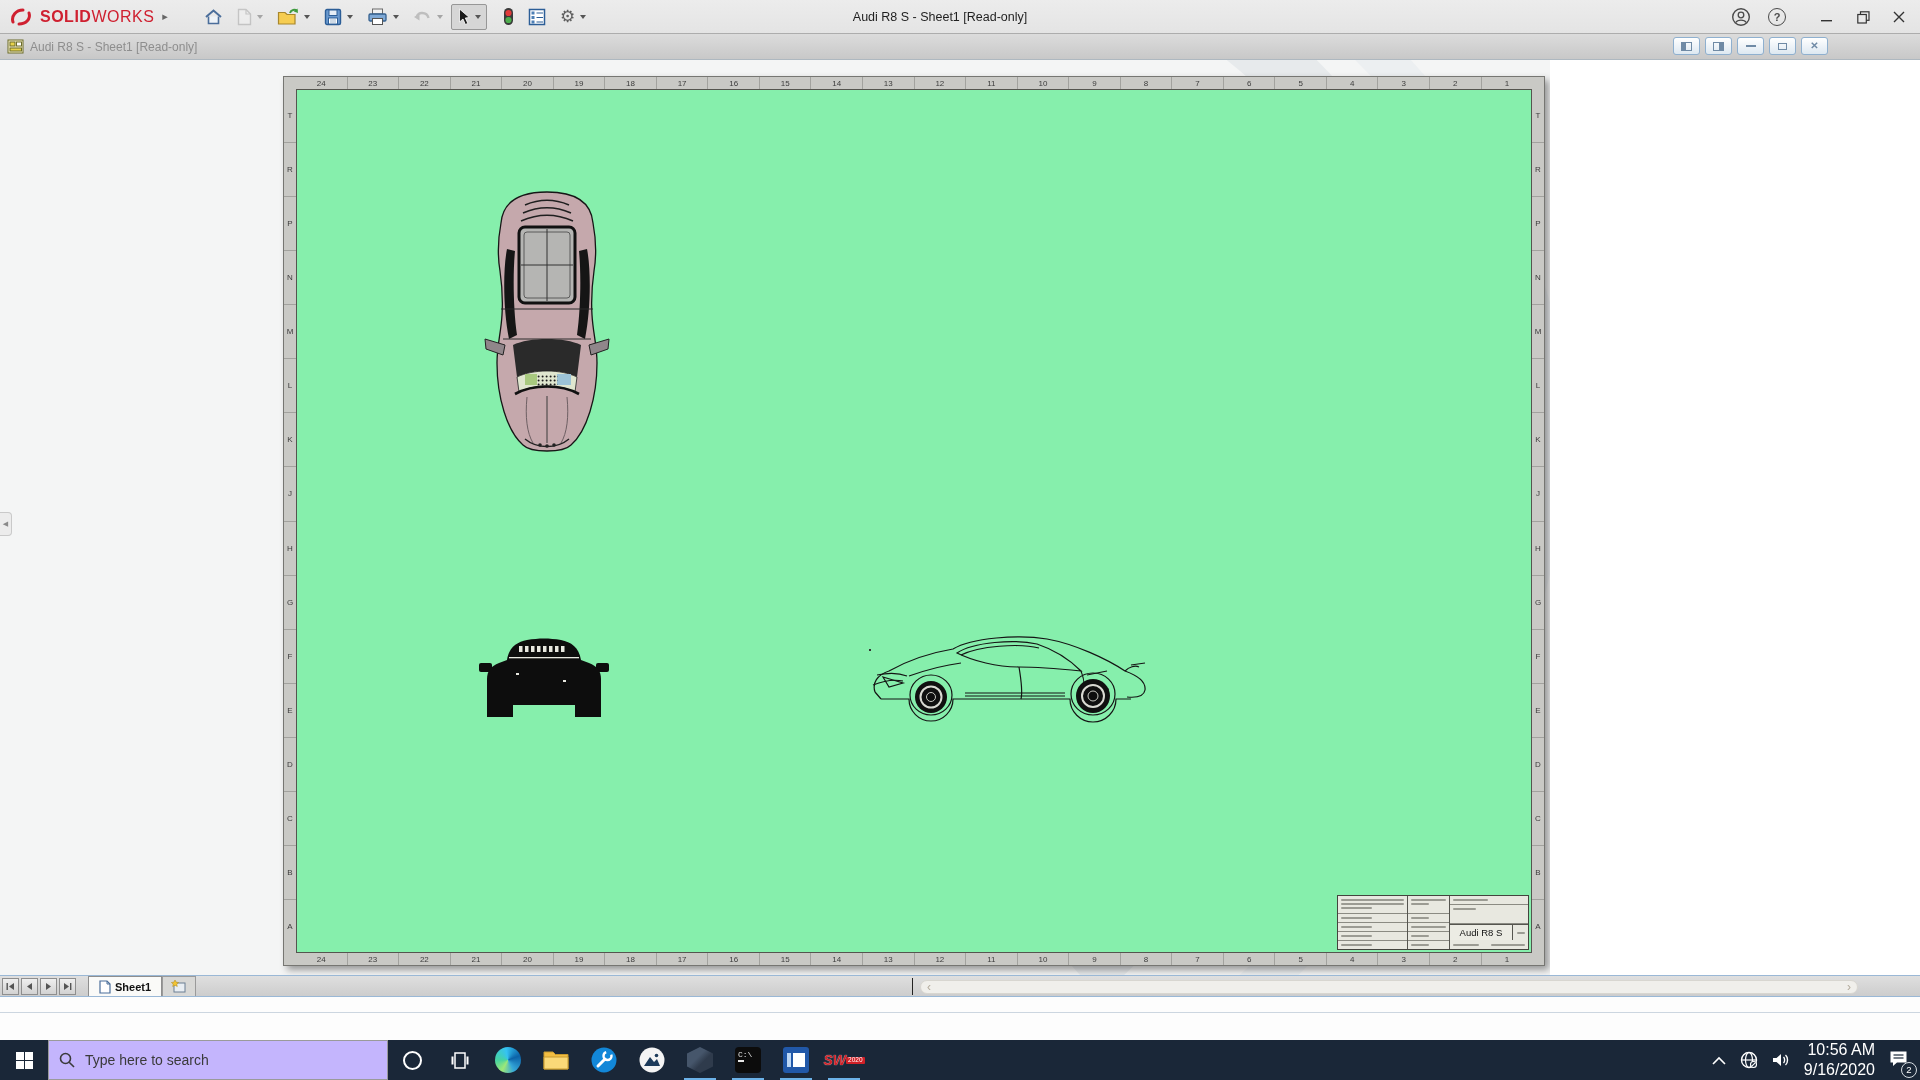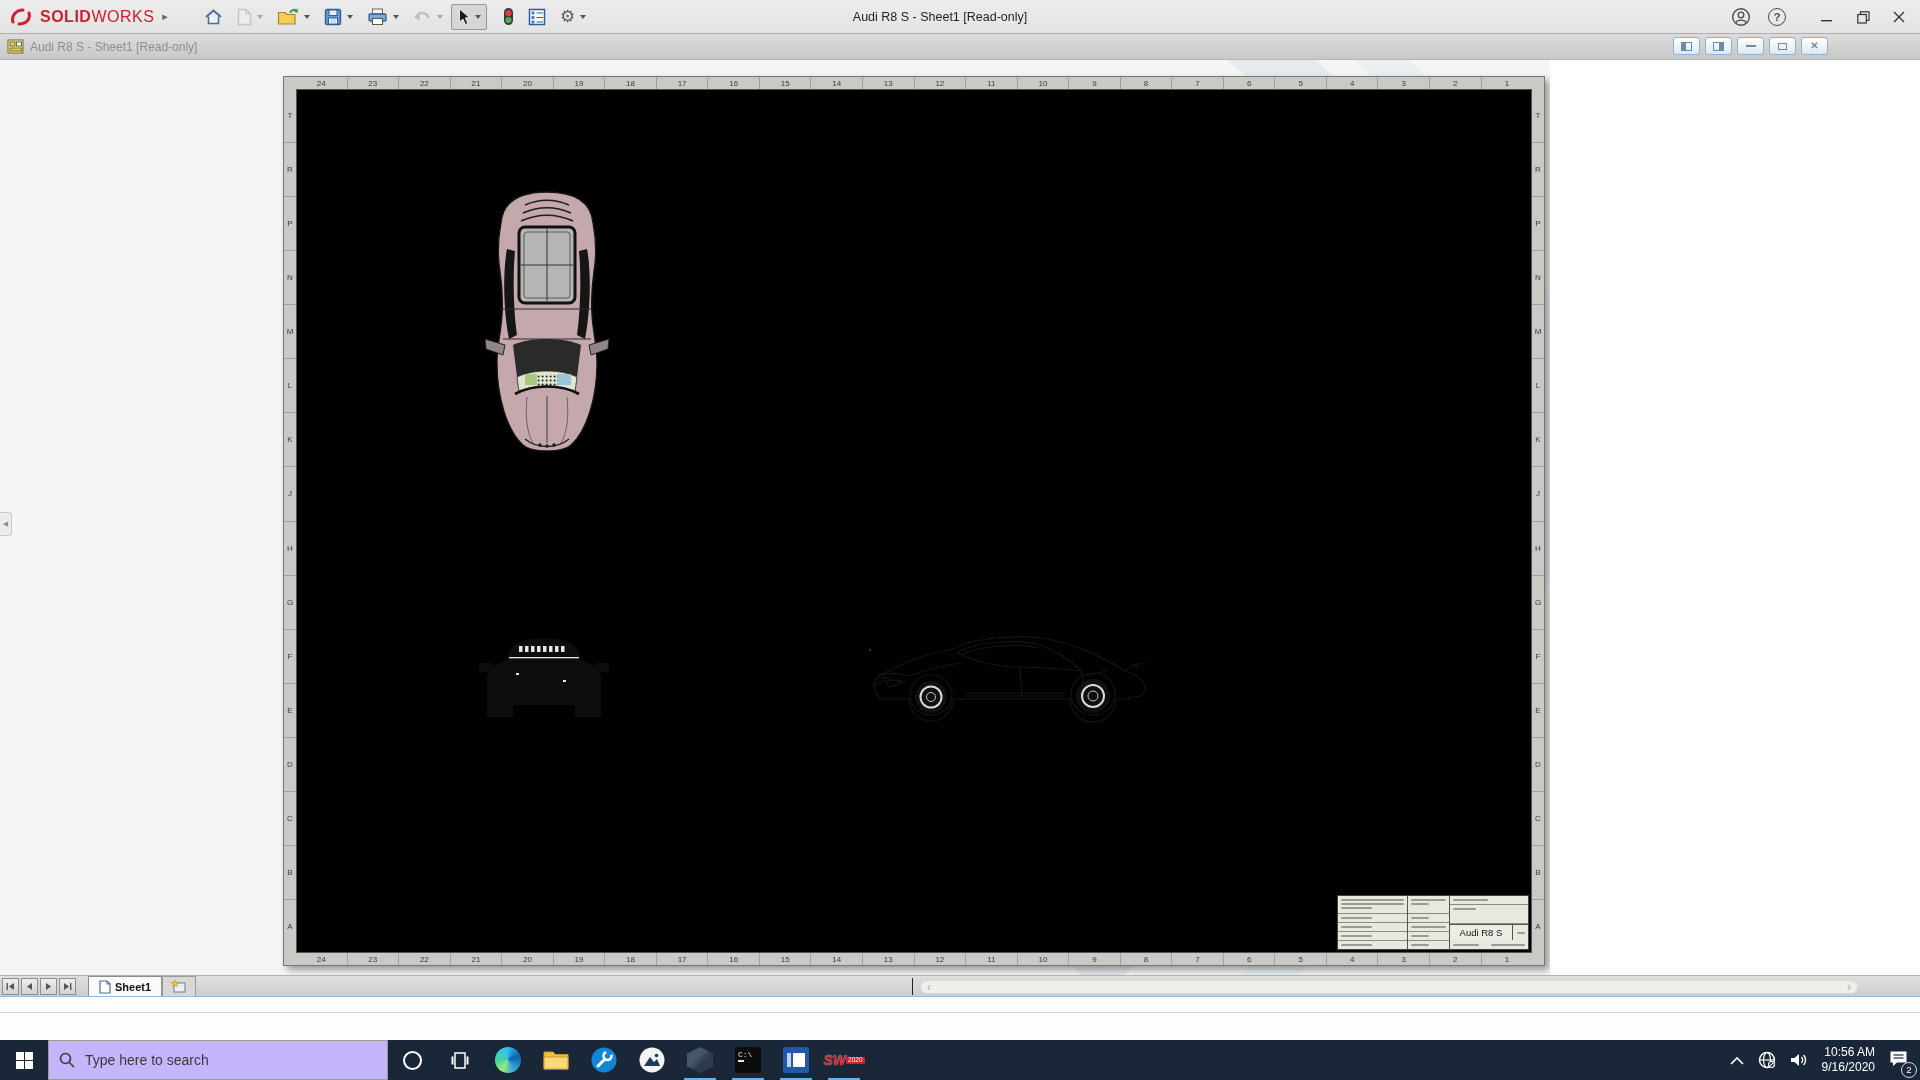--- a/index.html
+++ b/index.html
@@ -47,21 +47,21 @@
   .ruler span{flex:1;display:flex;align-items:center;justify-content:center;}
   .ruler-top{top:0;left:12px;right:12px;height:12px;}
   .ruler-bottom{bottom:0;left:12px;right:12px;height:12px;}
   .ruler-top span{border-right:1px solid #a2a29e;}
   .ruler-bottom span{border-right:1px solid #a2a29e;}
   .ruler-top span:last-child,.ruler-bottom span:last-child{border-right:none;}
   .ruler-left{left:0;top:12px;bottom:12px;width:12px;flex-direction:column;}
   .ruler-right{right:0;top:12px;bottom:12px;width:12px;flex-direction:column;}
   .ruler-left span,.ruler-right span{border-bottom:1px solid #a2a29e;}
   .ruler-left span:last-child,.ruler-right span:last-child{border-bottom:none;}
-  .paper{position:absolute;left:12px;top:12px;right:12px;bottom:12px;background:#000000;border:1px solid #55554f;}
+  .paper{position:absolute;left:12px;top:12px;right:12px;bottom:12px;background:#86efac;border:1px solid #55554f;}
   .view{position:absolute;}
 
   
   .titleblock{position:absolute;right:2px;bottom:2px;width:192px;height:55px;border:1px solid #44443e;background:#e8e8e0;display:flex;font-size:8px;color:#2a2a2a;}
   .tb-bar{height:2px;background:#9b9b93;margin:2px 3px;border-radius:1px;}
   .tb-bar.short{width:45%;}
   .tb-col-l{width:72px;border-right:1px solid #55554f;display:flex;flex-direction:column;}
   .tb-col-m{width:44px;border-right:1px solid #55554f;display:flex;flex-direction:column;}
   .tb-col-r{flex:1;display:flex;flex-direction:column;}
   .tb-row{border-bottom:1px solid #8b8b83;flex:1;min-height:0;padding-top:1px;}
@@ -94,21 +94,21 @@
   .run::after{content:"";position:absolute;bottom:0;left:8px;right:8px;height:2.5px;background:#6cb2e8;}
   .ic-edge{width:26px;height:26px;border-radius:50%;background:conic-gradient(from 210deg,#9ee878,#46d3a0 60deg,#35c3f3 140deg,#0b62a8 220deg,#35a7d9 300deg,#9ee878);}
   .ic-hex{width:26px;height:26px;background:linear-gradient(135deg,#46566b 40%,#2f3b4c 60%);clip-path:polygon(50% 0,100% 25%,100% 75%,50% 100%,0 75%,0 25%);}
   .ic-cmd{width:26px;height:26px;background:#0c0c0c;border-radius:4px;color:#e8e8e8;font-family:"Liberation Mono",monospace;font-size:8px;padding:3px 0 0 3px;}
   .ic-media{width:26px;height:26px;background:#2158a8;border-radius:3px;display:flex;align-items:center;justify-content:center;gap:2px;}
   .ic-media i{display:block;background:#bcd7f5;}
   .ic-sw{display:flex;align-items:center;line-height:1;}
   .ic-sw .sw-letters{color:#d02027;font-weight:bold;font-style:italic;font-size:14px;text-shadow:0 0 1px #fff;}
   .ic-sw .sw-year{background:#d02027;color:#fff;font-size:6.5px;padding:0 2px;border-radius:1px;margin-top:1px;}
   .tray{margin-left:auto;display:flex;align-items:center;gap:14px;padding-right:12px;color:#fff;}
-  .tray .clock{text-align:right;font-size:12px;line-height:1.25;}
+  .tray .clock{text-align:right;font-size:16px;line-height:1.25;}
   .tk-note{position:relative;}
   .badge{position:absolute;right:-9px;bottom:-7px;width:16px;height:16px;border-radius:50%;background:#1a2738;border:1px solid #d7dde3;color:#fff;font-size:9.5px;display:flex;align-items:center;justify-content:center;}
 </style>
 </head>
 <body>
 
 <div id="screen">
 
   <div class="titlebar">
     <div class="brand">

